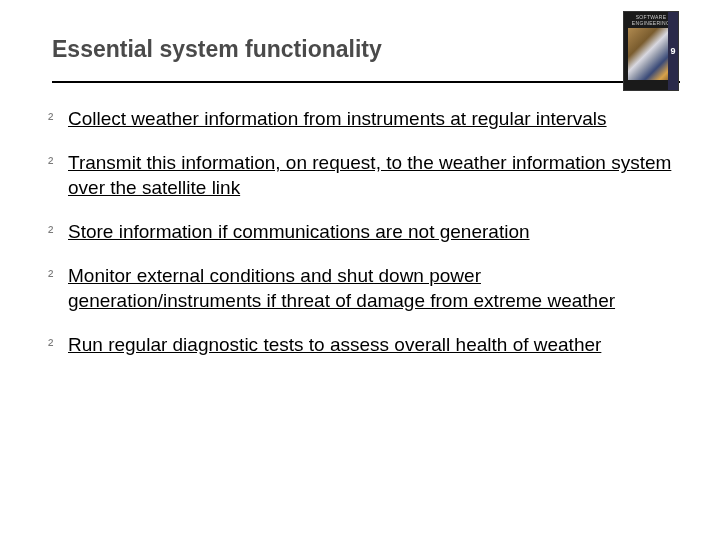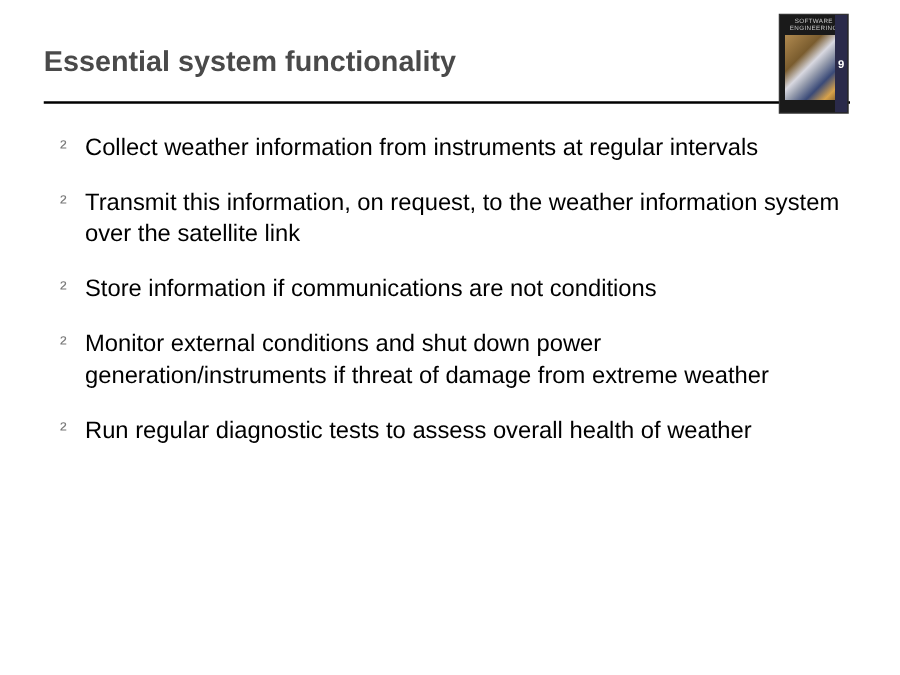--- a/index.html
+++ b/index.html
@@ -13,21 +13,21 @@
     overflow: hidden;
   }
   .slide {
     position: relative;
     width: 720px;
     height: 540px;
     box-sizing: border-box;
   }
   .header {
     position: relative;
-    padding: 36px 40px 0 35px;
+    padding: 36px 40px 0 52px;
   }
   .title {
     font-size: 23px;
     font-weight: bold;
     color: #4a4a4a;
     margin: 0 0 18px 0;
   }
   .rule {
     border: none;
     border-top: 2.5px solid #000;
@@ -82,20 +82,21 @@
   }
   .bullet {
     flex: 0 0 auto;
     width: 20px;
     font-size: 16px;
     color: #7a7a7a;
     line-height: 1.5;
   }
   .text {
     flex: 1 1 auto;
+    text-decoration: underline;
   }
 </style>
 </head>
 <body>
 
 <div class="slide">
 
   <div class="header">
     <h1 class="title">Essential system functionality</h1>
     <hr class="rule">
@@ -115,21 +116,21 @@
       <span class="text">Collect weather information from instruments at regular intervals</span>
     </div>
 
     <div class="item">
       <span class="bullet">²</span>
       <span class="text">Transmit this information, on request, to the weather information system over the satellite link</span>
     </div>
 
     <div class="item">
       <span class="bullet">²</span>
-      <span class="text">Store information if communications are not conditions</span>
+      <span class="text">Store information if communications are not generation</span>
     </div>
 
     <div class="item">
       <span class="bullet">²</span>
       <span class="text">Monitor external conditions and shut down power generation/instruments if threat of damage from extreme weather</span>
     </div>
 
     <div class="item">
       <span class="bullet">²</span>
       <span class="text">Run regular diagnostic tests to assess overall health of weather</span>

